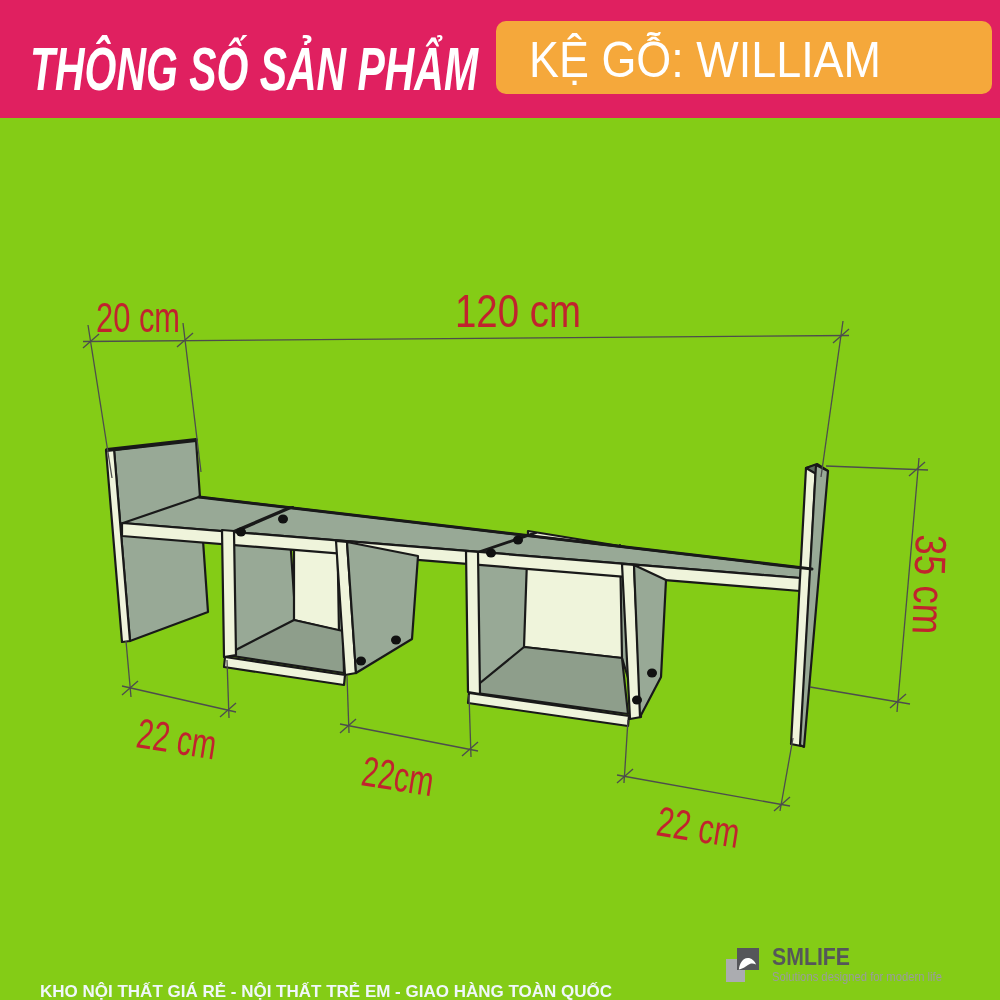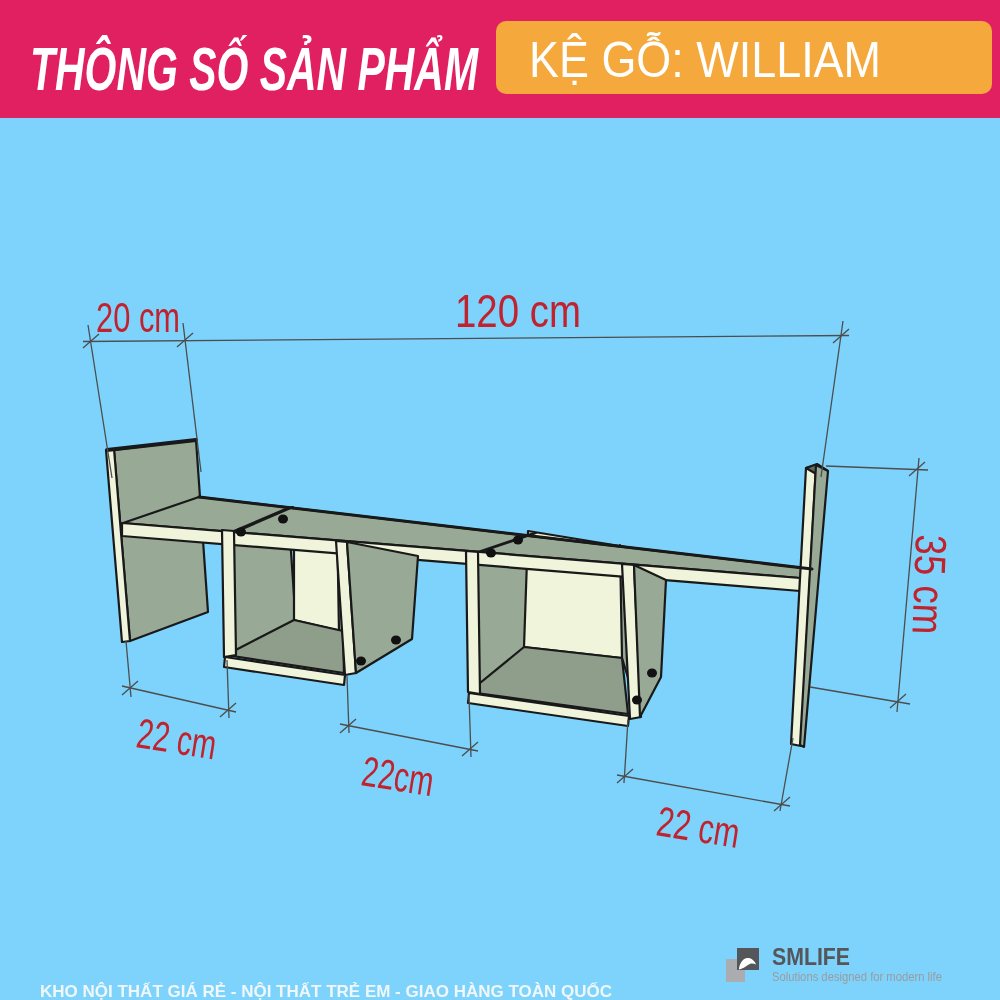--- a/index.html
+++ b/index.html
@@ -1,16 +1,16 @@
 <!DOCTYPE html>
 <html><head>
 <meta charset="utf-8">
 <style>
   html,body{margin:0;padding:0;background:#fff;}
-  .page{position:relative;width:1000px;height:1000px;background:#7dd3fc;overflow:hidden;
+  .page{position:relative;width:1000px;height:1000px;background:#84cc16;overflow:hidden;
         font-family:"Liberation Sans", sans-serif;}
   svg{position:absolute;top:0;left:0;}
 </style>
 </head>
 <body>
 <div class="page">
 <svg width="1000" height="1000" viewBox="0 0 1000 1000">
 
   <rect x="0" y="0" width="1000" height="118" fill="#E02060"></rect>
 

